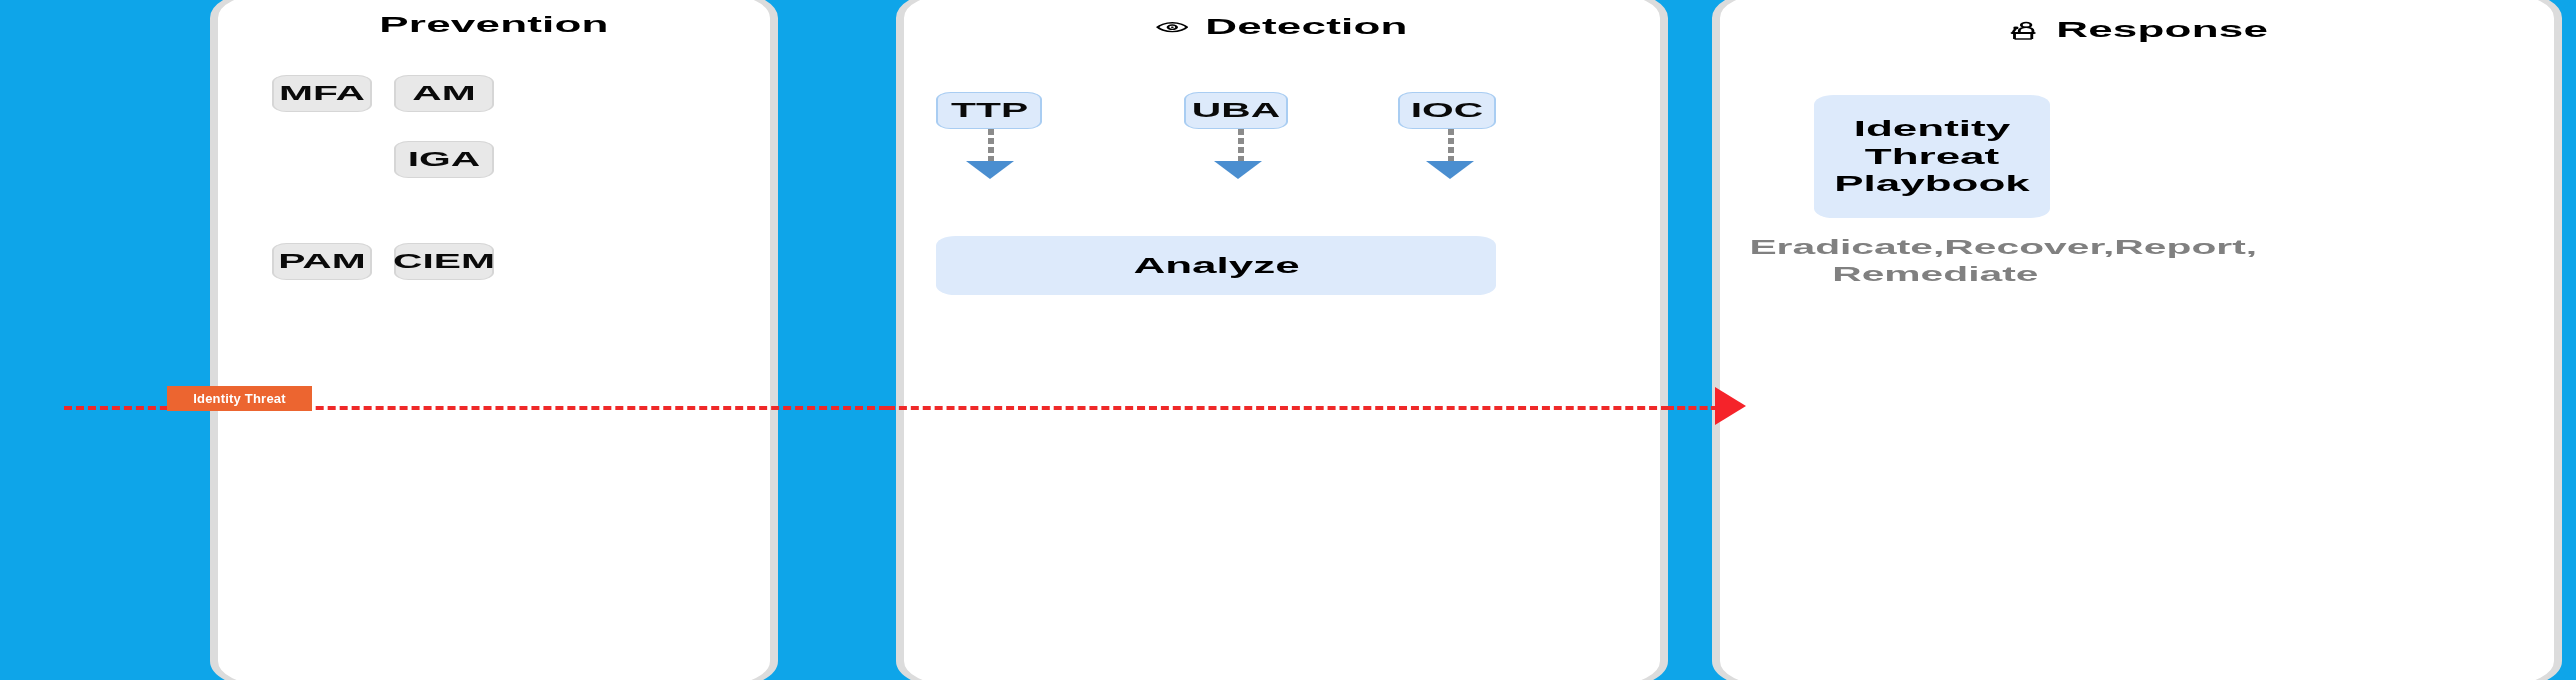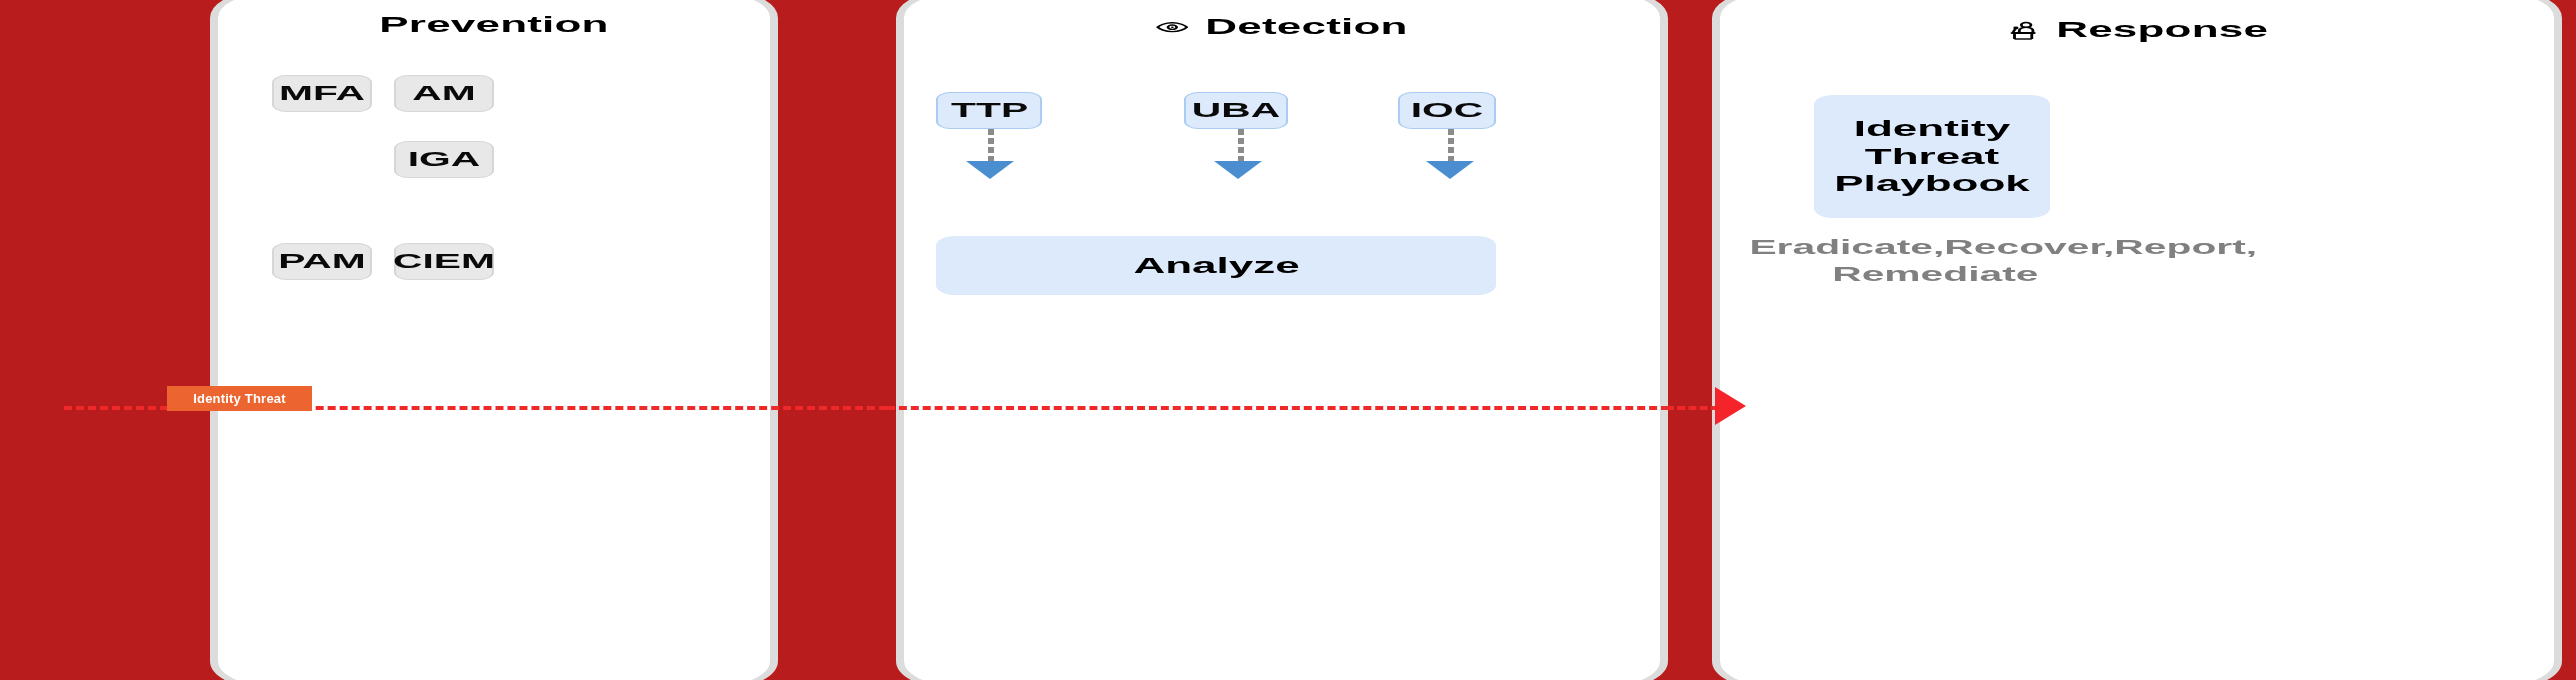--- a/index.html
+++ b/index.html
@@ -13,21 +13,21 @@
     height: 680px;
     font-family: "Liberation Sans", sans-serif;
     position: relative;
     overflow: hidden;
   }
 
   
   #stage {
     position: absolute;
     inset: 0;
-    background: #b91c1c;
+    background: #0ea5e9;
   }
 
   
   .threat-line {
     position: absolute;
     height: 0;
     border-top: 4.9px dashed #ef2929;
     z-index: 5;
     pointer-events: none;
   }

